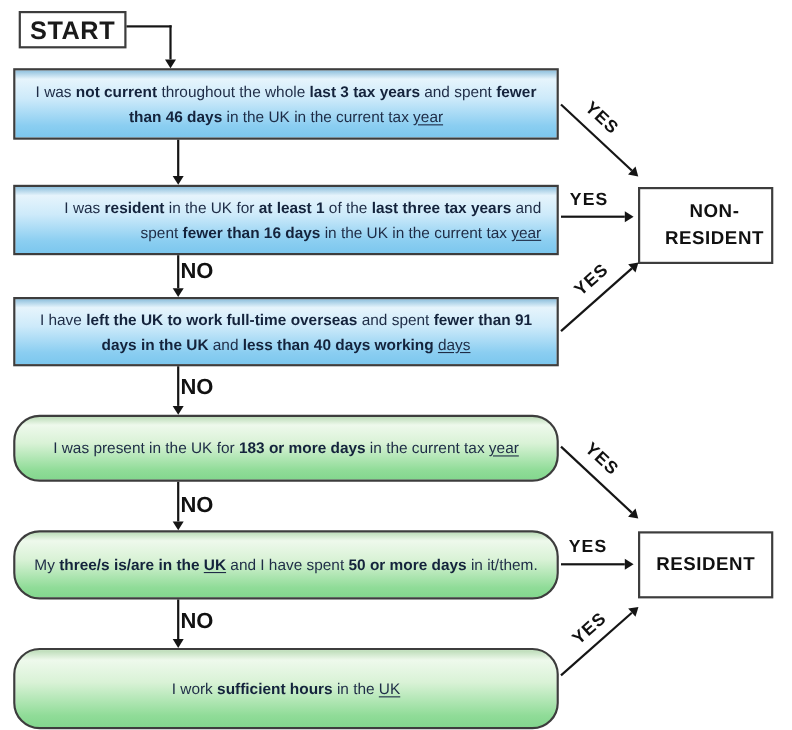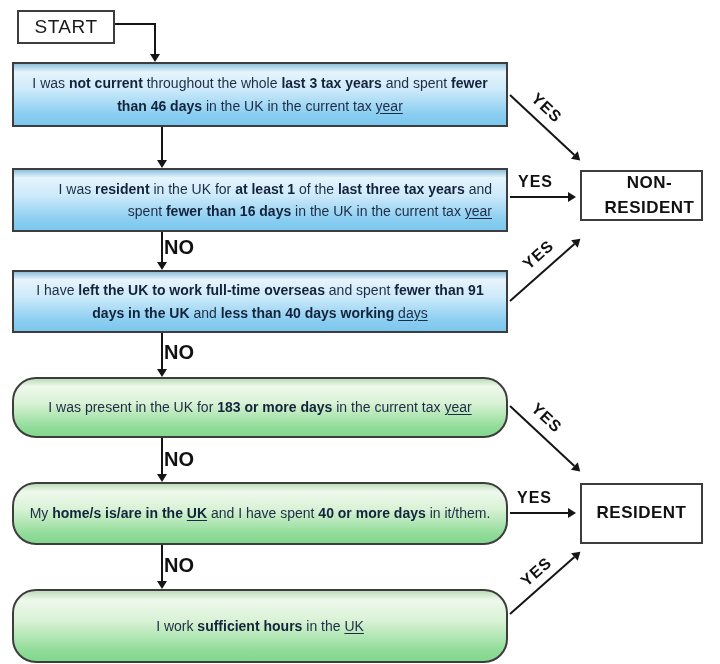--- a/index.html
+++ b/index.html
@@ -3,37 +3,37 @@
 <meta charset="utf-8">
 <style>
   html,body { margin:0; padding:0; background:#fff; font-family:"Liberation Sans", sans-serif; }
   .canvas { position:relative; width:720px; height:664px; background:#ffffff; overflow:hidden; }
 
   .node { position:absolute; box-sizing:border-box; border:2px solid #3d3d3d;
           display:flex; flex-direction:column; align-items:center; justify-content:center;
           text-align:center; }
 
   .start { left:17px; top:10px; width:98px; height:34px; background:#ffffff;
-           font-weight:normal; font-size:19px; color:#1a1a1a; letter-spacing:.5px; }
+           font-weight:bold; font-size:23px; color:#1a1a1a; letter-spacing:.5px; }
 
   .q { left:12px; width:496px; font-size:14px; color:#1e2c46; line-height:1.6; padding:2px 14px; }
   .q b { color:#14233c; }
   .q u { text-underline-offset:2px; }
   .q.blue  { background:linear-gradient(180deg,#8fc0dd 0%,#e6f4fc 13%,#cdeafa 42%,#8bcef1 82%,#7cc7ee 100%); }
   .q.green { background:linear-gradient(180deg,#bcdcb8 0%,#eef9ec 13%,#d9f2d6 42%,#90dc98 85%,#83d78e 100%);border-radius:24px; }
   .q1 { top:62px;  height:65px; }
   .q2 { top:168px; height:64px;text-align:right; }
   .q3 { top:270px; height:63px; }
   .q4 { top:377px; height:61px; }
   .q5 { top:482px; height:63px; }
   .q6 { top:589px; height:74px; }
 
   .outcome { left:580px; width:123px; background:#ffffff; font-weight:bold; font-size:17px;
              color:#111; line-height:1.45; letter-spacing:.5px; }
-  .out-nr { top:170px; height:51px;padding-left:16px; }
+  .out-nr { top:170px; height:70px;padding-left:16px; }
   .out-r  { top:483px; height:61px; }
 
   
   .hseg { position:absolute; height:2px; background:#151515; }
   .vseg { position:absolute; width:2px;  background:#151515; }
   .varrow::after { content:""; position:absolute; left:-4px; bottom:-8px;
                    border-left:5px solid transparent; border-right:5px solid transparent;
                    border-top:8px solid #151515; }
   .harrow::after { content:""; position:absolute; right:-8px; top:-4px;
                    border-top:5px solid transparent; border-bottom:5px solid transparent;
@@ -62,21 +62,21 @@
   <div class="node q blue q2">
       <span>I was <b>resident</b> in the UK for <b>at least 1</b> of the <b>last three tax years</b> and spent <b>fewer than 16 days</b> in the UK in the current tax <u>year</u></span>
     </div>
   <div class="node q blue q3">
       <span>I have <b>left the UK to work full-time overseas</b> and spent <b>fewer than 91 days in the UK</b> and <b>less than 40 days working</b> <u>days</u></span>
     </div>
   <div class="node q green q4">
       <span>I was present in the UK for <b>183 or more days</b> in the current tax <u>year</u></span>
     </div>
   <div class="node q green q5">
-      <span>My <b>home/s is/are in the </b><u><b>UK</b></u> and I have spent <b>40 or more days</b> in it/them.</span>
+      <span>My <b>three/s is/are in the </b><u><b>UK</b></u> and I have spent <b>50 or more days</b> in it/them.</span>
     </div>
   <div class="node q green q6">
       <span>I work <b>sufficient hours</b> in the <u>UK</u></span>
     </div>
 
   <div class="node outcome out-nr">
     <div>NON-</div>
     <div>RESIDENT</div>
   </div>
   <div class="node outcome out-r">

